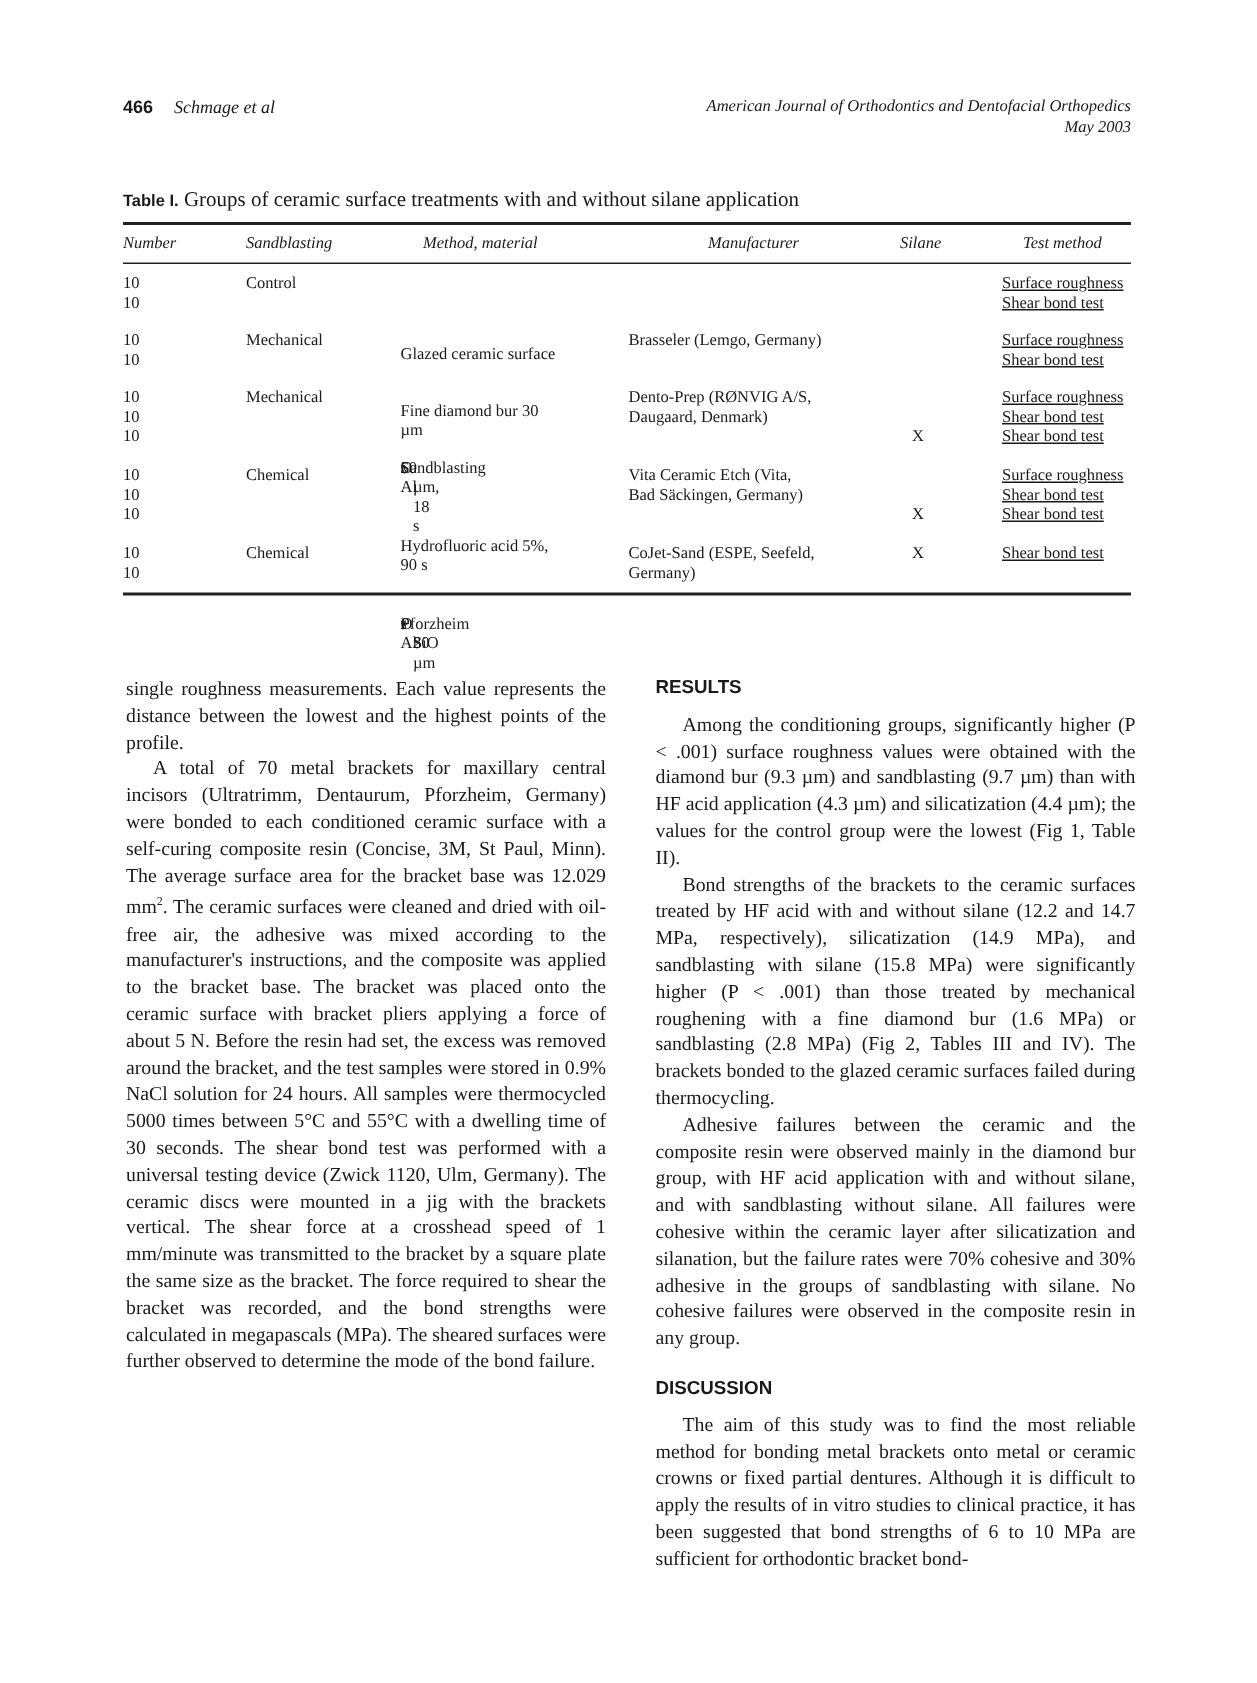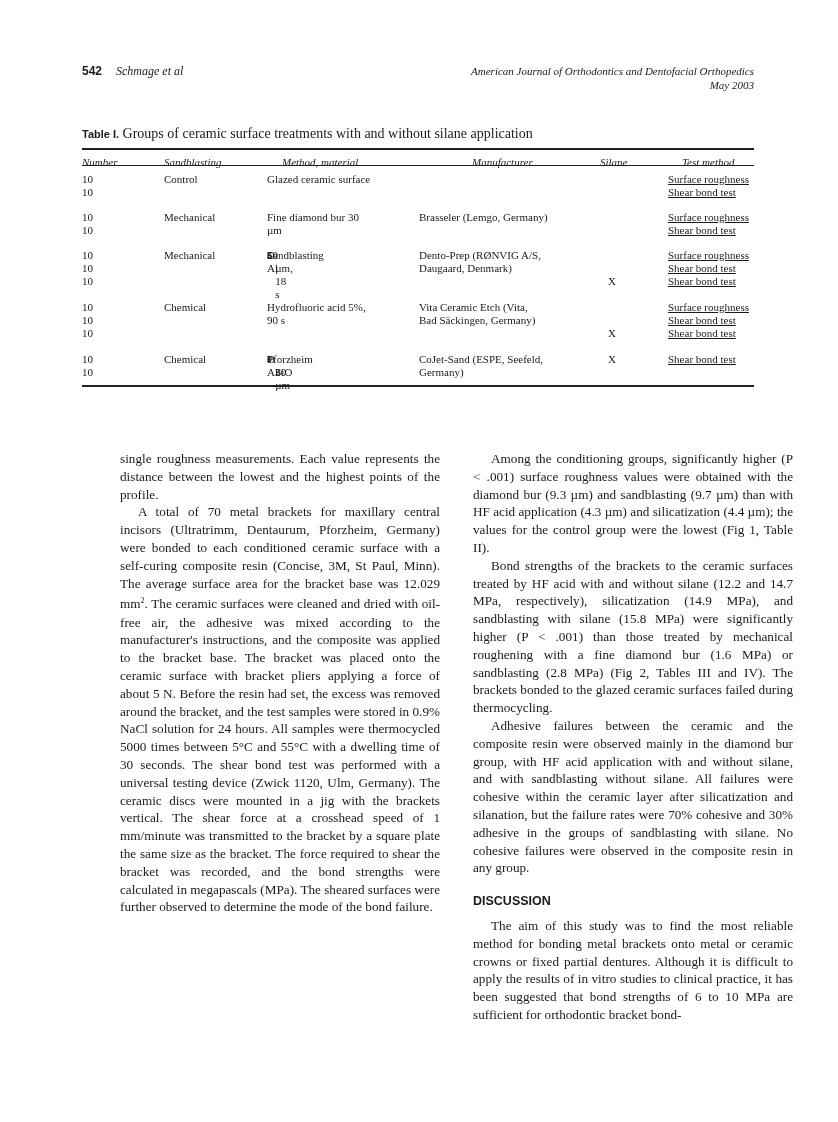--- a/index.html
+++ b/index.html
@@ -5,45 +5,45 @@
   html, body { margin: 0; padding: 0; background: #ffffff; }
   body { width: 838px; height: 1122px; position: relative; overflow: hidden; color: #1a1a1a; font-family: "Liberation Serif", serif; }
   .header { position: absolute; left: 82px; top: 64px; width: 672px; }
   .header .pg { position: absolute; left: 0; top: 0; font-family: "Liberation Sans", sans-serif; font-weight: bold; font-size: 12px; }
   .header .auth { position: absolute; left: 34px; top: 0; font-style: italic; font-size: 12px; text-align: right; }
   .header .journal { position: absolute; right: 0; top: 0; font-style: italic; font-size: 11px; text-align: right; line-height: 14px; }
   .caption { position: absolute; left: 82px; top: 126px; font-size: 14px; }
   .caption .lbl { font-family: "Liberation Sans", sans-serif; font-size: 11px; font-weight: bold; }
   .tbl { position: absolute; left: 82px; top: 148px; width: 672px; }
   .rule-thick { height: 1.5px; background: #222; }
-  .thead { position: relative; height: 15px; font-style: italic; font-size: 11px; }
+  .thead { position: relative; height: 25px; font-style: italic; font-size: 11px; }
   .thead span, .grp span { position: absolute; }
   .thead span { top: 6px; }
   .grp { position: relative; font-size: 11px; line-height: 13px; }
   .grp .cell { position: absolute; top: 0; white-space: pre-line; }
   .c-num { left: 0; }
   .c-cond { left: 82px; }
-  .c-meth { left: 185px; }
+  .c-meth { left: 185px; margin-top: 47px; }
   .c-manu { left: 337px; }
   .c-sil { left: 526px; }
   .c-test { left: 586px; text-decoration: underline; }
   .sub { font-size: 8px; vertical-align: -2px; }
-  .col { position: absolute; top: 450px; width: 320px; font-size: 13.2px; line-height: 17.8px; text-align: justify; margin-left: 36px; }
+  .col { position: absolute; top: 450px; width: 320px; font-size: 13.2px; line-height: 17.8px; text-align: justify; }
   .col.left { left: 84px; }
   .col.right { left: 437px; }
   .col p { margin: 0; text-indent: 18px; }
   .col p.noind { text-indent: 0; }
   .sec { font-family: "Liberation Sans", sans-serif; font-weight: bold; font-size: 12.5px; margin: 0 0 6px 0; }
   .gap { height: 16px; }
 </style>
 </head>
 <body>
 
 <div class="header">
-  <span class="pg">542</span>
+  <span class="pg">466</span>
   <span class="auth">Schmage et al</span>
   <div class="journal">
     <div>American Journal of Orthodontics and Dentofacial Orthopedics</div>
     <div>May 2003</div>
   </div>
 </div>
 
 <div class="caption">
   <span class="lbl">Table I.</span>
   <span>Groups of ceramic surface treatments with and without silane application</span>
@@ -125,19 +125,20 @@
   </div>
   <div class="rule-thick"></div>
 </div>
 
 <div class="col left">
   <p class="noind">single roughness measurements. Each value represents the distance between the lowest and the highest points of the profile.</p>
   <p><span>A total of 70 metal brackets for maxillary central incisors (Ultratrimm, Dentaurum, Pforzheim, Germany) were bonded to each conditioned ceramic surface with a self-curing composite resin (Concise, 3M, St Paul, Minn). The average surface area for the bracket base was 12.029 mm</span><sup style="font-size:8px">2</sup><span>. The ceramic surfaces were cleaned and dried with oil-free air, the adhesive was mixed according to the manufacturer's instructions, and the composite was applied to the bracket base. The bracket was placed onto the ceramic surface with bracket pliers applying a force of about 5 N. Before the resin had set, the excess was removed around the bracket, and the test samples were stored in 0.9% NaCl solution for 24 hours. All samples were thermocycled 5000 times between 5°C and 55°C with a dwelling time of 30 seconds. The shear bond test was performed with a universal testing device (Zwick 1120, Ulm, Germany). The ceramic discs were mounted in a jig with the brackets vertical. The shear force at a crosshead speed of 1 mm/minute was transmitted to the bracket by a square plate the same size as the bracket. The force required to shear the bracket was recorded, and the bond strengths were calculated in megapascals (MPa). The sheared surfaces were further observed to determine the mode of the bond failure.</span></p>
 </div>
 
 <div class="col right">
+  <div class="sec">RESULTS</div>
   <p>Among the conditioning groups, significantly higher (P &lt; .001) surface roughness values were obtained with the diamond bur (9.3 µm) and sandblasting (9.7 µm) than with HF acid application (4.3 µm) and silicatization (4.4 µm); the values for the control group were the lowest (Fig 1, Table II).</p>
   <p>Bond strengths of the brackets to the ceramic surfaces treated by HF acid with and without silane (12.2 and 14.7 MPa, respectively), silicatization (14.9 MPa), and sandblasting with silane (15.8 MPa) were significantly higher (P &lt; .001) than those treated by mechanical roughening with a fine diamond bur (1.6 MPa) or sandblasting (2.8 MPa) (Fig 2, Tables III and IV). The brackets bonded to the glazed ceramic surfaces failed during thermocycling.</p>
   <p>Adhesive failures between the ceramic and the composite resin were observed mainly in the diamond bur group, with HF acid application with and without silane, and with sandblasting without silane. All failures were cohesive within the ceramic layer after silicatization and silanation, but the failure rates were 70% cohesive and 30% adhesive in the groups of sandblasting with silane. No cohesive failures were observed in the composite resin in any group.</p>
   <div class="gap"></div>
   <div class="sec">DISCUSSION</div>
   <p>The aim of this study was to find the most reliable method for bonding metal brackets onto metal or ceramic crowns or fixed partial dentures. Although it is difficult to apply the results of in vitro studies to clinical practice, it has been suggested that bond strengths of 6 to 10 MPa are sufficient for orthodontic bracket bond-</p>
 </div>
 
 </body></html>

